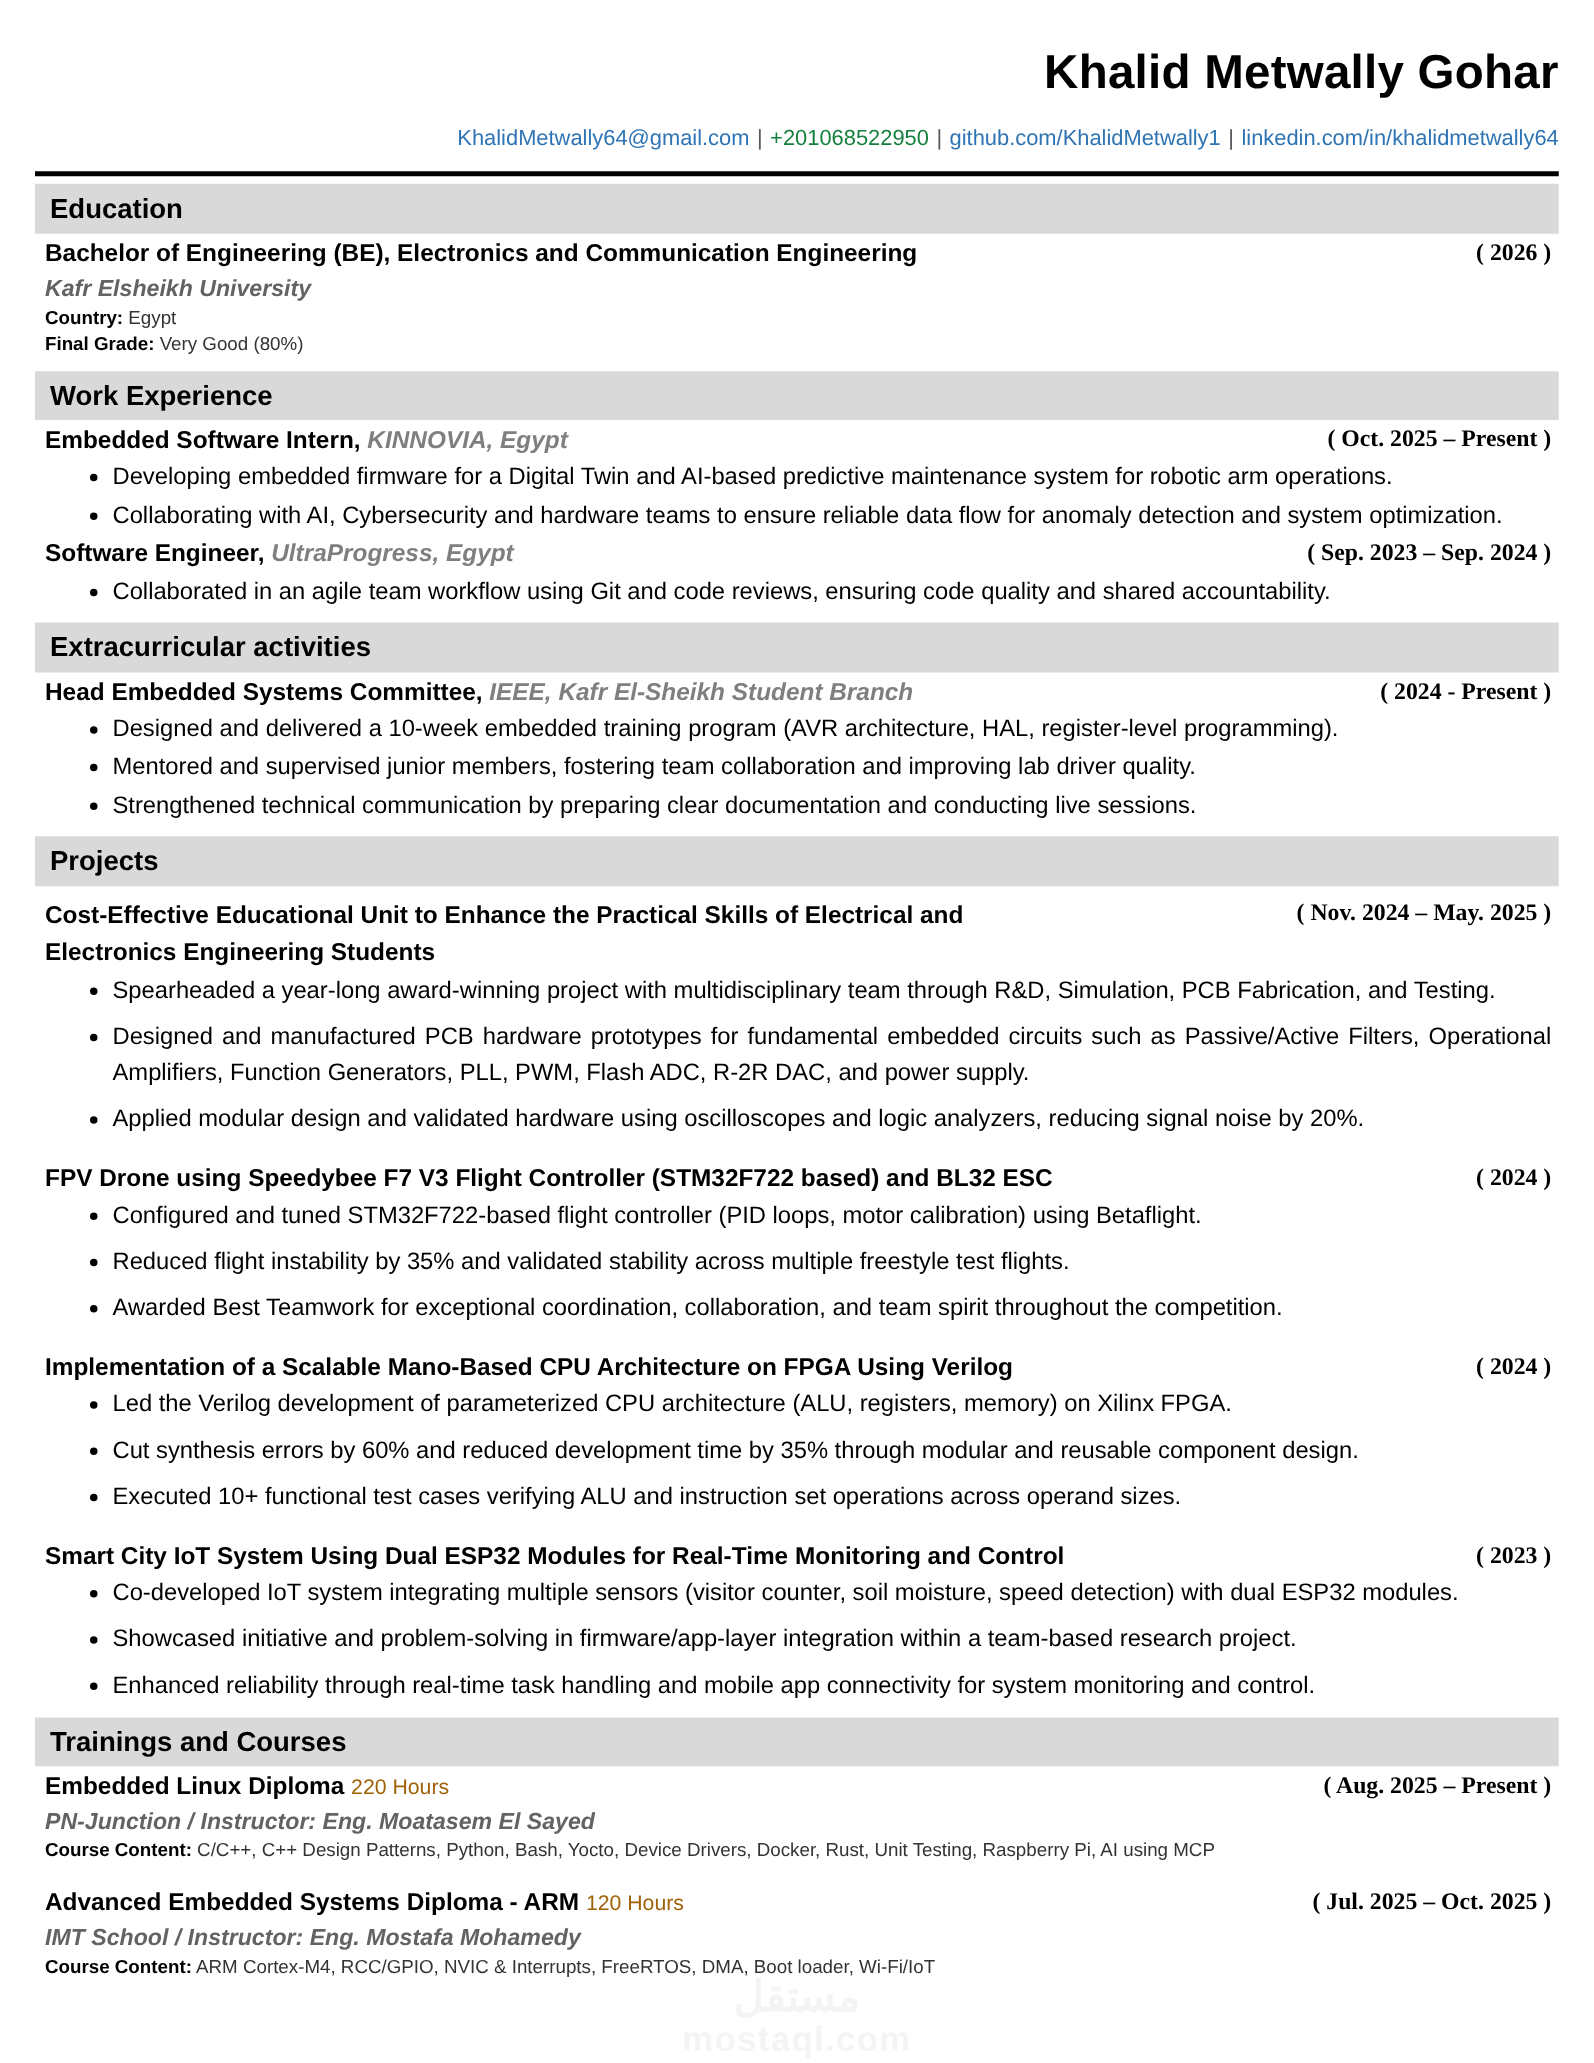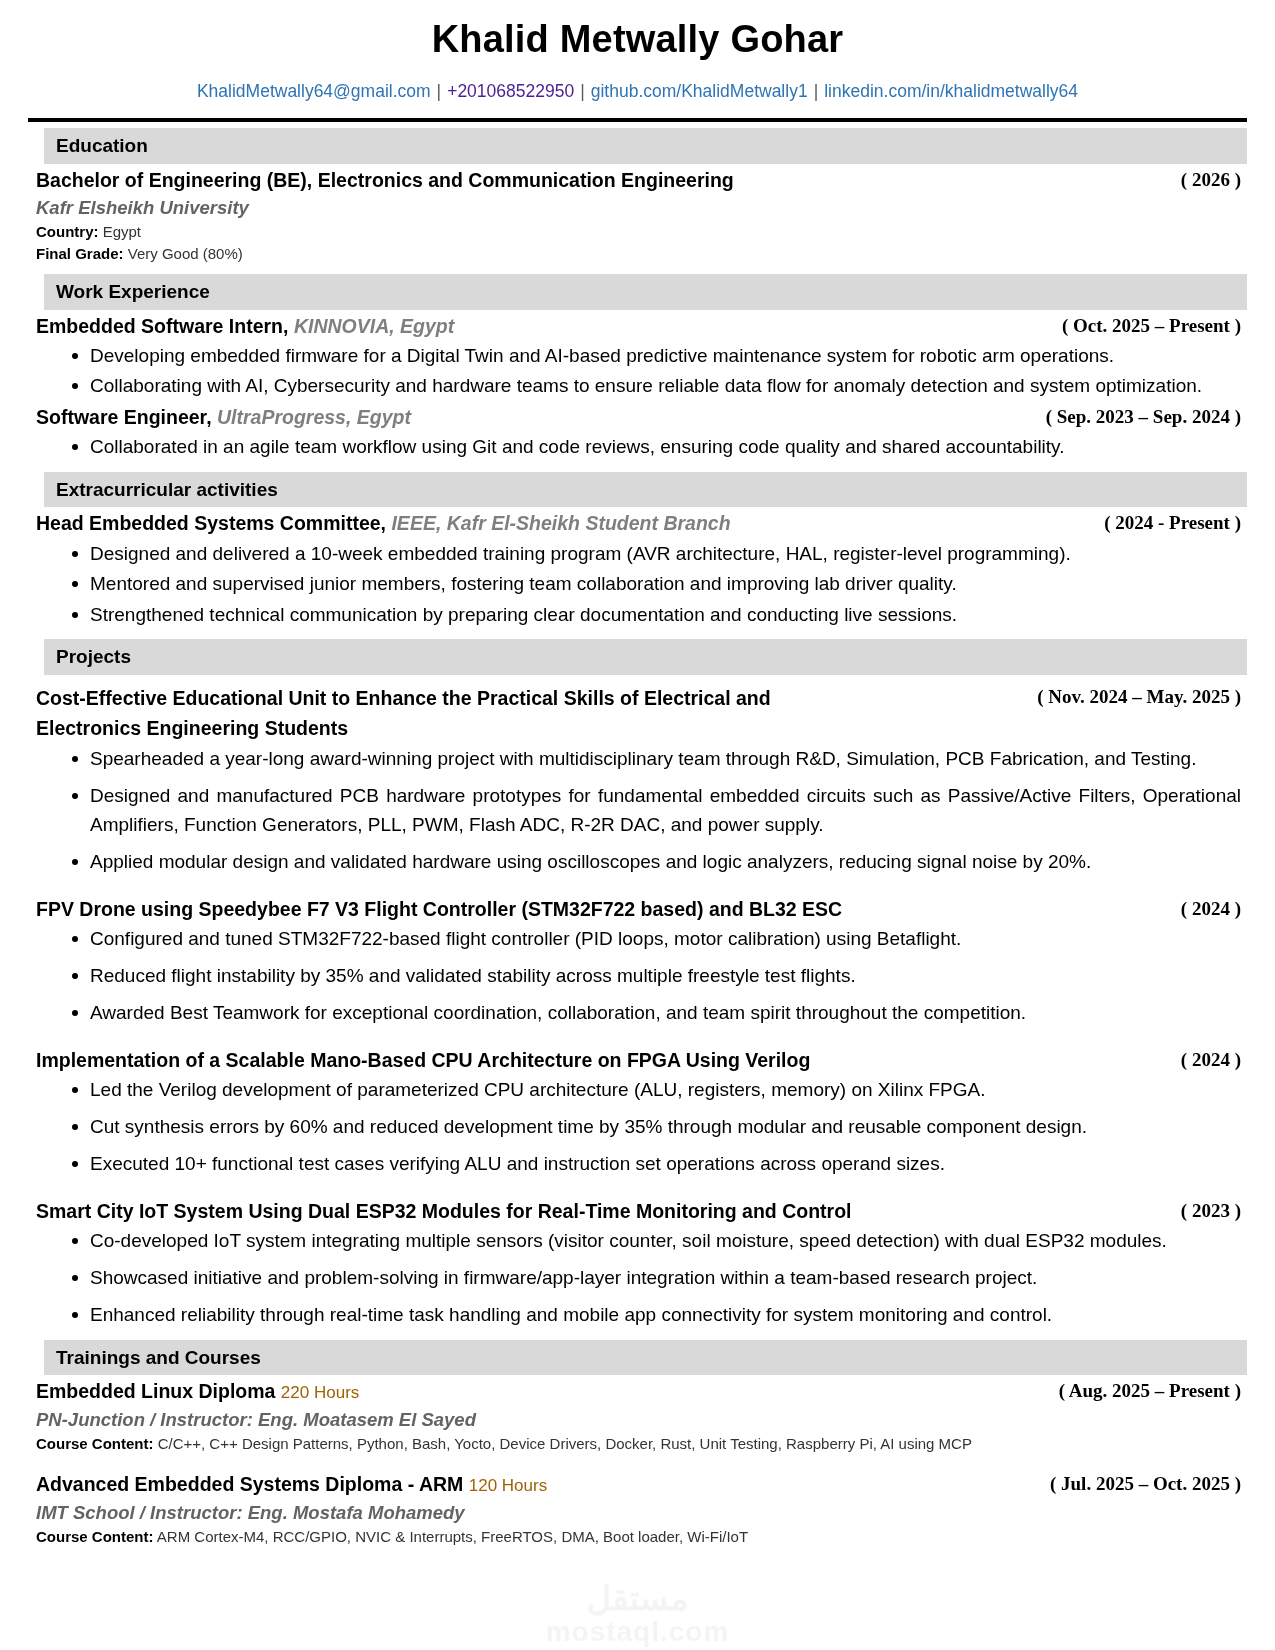--- a/index.html
+++ b/index.html
@@ -18,63 +18,62 @@
   .page {
     width: 1275px;
     min-height: 1650px;
     box-sizing: border-box;
     padding: 0 28px;
     position: relative;
   }
 
   
   .doc-header {
-    padding-top: 18px;
-    text-align: center;
+    padding-top: 37px;
+    text-align: right;
   }
   .name-title {
     font-size: 38px;
     font-weight: bold;
     letter-spacing: 0.2px;
     line-height: 1.15;
     margin: 0 0 18px 0;
   }
   .contact-line {
     font-size: 17.5px;
     line-height: 1.3;
     margin: 0 0 16px 0;
     white-space: nowrap;
   }
   .contact-link {
     color: #2e74b5;
     text-decoration: none;
   }
   .contact-plain {
-    color: #4c1d95;
+    color: #15803d;
   }
   .contact-sep {
     color: #555a60;
     padding: 0 6px;
     font-weight: 300;
   }
   .rule-thick {
     border-top: 4px solid #000000;
     margin: 0 0 0 0;
   }
 
   
   .section-bar {
     background: #d9d9d9;
-    font-size: 19px;
+    font-size: 22px;
     font-weight: bold;
     padding: 6px 0 6px 12px;
     margin-top: 10px;
     margin-bottom: 2px;
     line-height: 1.25;
-    margin-left: 16px;
   }
   .section-bar.first { margin-top: 6px; }
 
   
   .entry { margin: 0 0 2px 0; padding: 0 6px 0 8px; }
   .entry-head {
     display: flex;
     align-items: flex-start;
     justify-content: space-between;
     gap: 16px;

